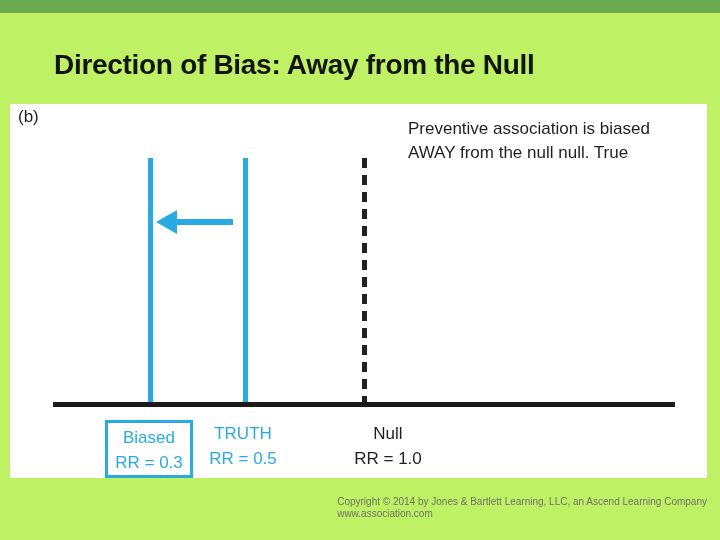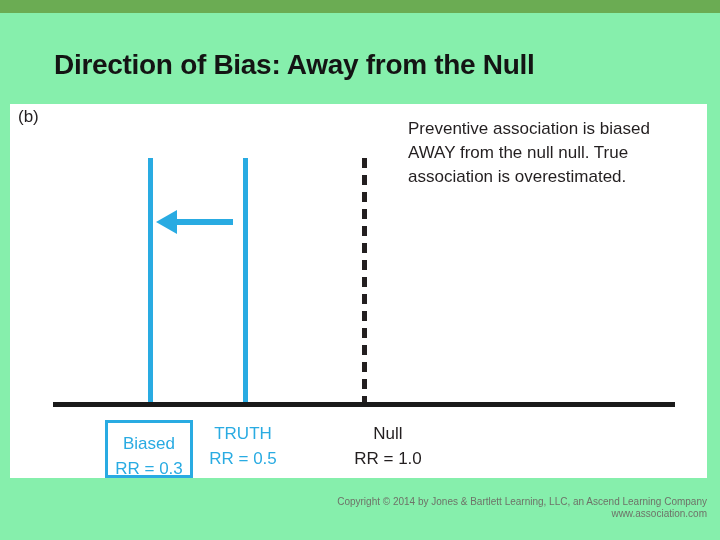--- a/index.html
+++ b/index.html
@@ -2,21 +2,21 @@
 <html><head>
 <meta charset="utf-8">
 <style>
   * { margin: 0; padding: 0; box-sizing: border-box; }
   html, body { width: 720px; height: 540px; }
   body { font-family: "Liberation Sans", sans-serif; }
 
   .slide {
     position: relative;
     width: 720px; height: 540px;
-    background: #86efac;
+    background: #bef264;
     overflow: hidden;
   }
 
   .top-bar {
     position: absolute; left: 0; top: 0;
     width: 720px; height: 13px;
     background: #6bac53;
   }
 
   .title {
@@ -80,55 +80,54 @@
   .marker-label {
     position: absolute; top: 317px;
     text-align: center;
     font-size: 17px; line-height: 25px;
     white-space: nowrap;
   }
   .marker-label.boxed {
     left: 95px; top: 316px; width: 88px; height: 58px;
     border: 3px solid #29abe2;
     color: #29abe2;
-    padding-top: 8px; line-height: 25px;
+    padding-top: 2px; line-height: 25px;
   }
   .marker-label.truth {
     left: 191px; width: 84px;
     color: #29abe2;
   }
   .marker-label.null {
     left: 326px; width: 104px;
     color: #231f20;
   }
 
   .footer {
     position: absolute; right: 13px; top: 496px;
-    text-align: right;
+    text-align: left;
     font-size: 10px; line-height: 12px;
     color: #6e7268;
   }
 </style>
 </head>
 <body>
 
 <div class="slide">
 
   <div class="top-bar"></div>
 
   <h1 class="title">Direction of Bias: Away from the Null</h1>
 
   <div class="canvas">
 
     <span class="panel-label">(b)</span>
 
     <div class="annotation">
       <span>Preventive association is biased</span><br>
       <span>AWAY from the null null. True</span><br>
-      <span>association is overestimated.</span>
     </div>
 
     <div class="vline biased"></div>
     <div class="vline truth"></div>
     <div class="dashed-line"></div>
 
     <div class="arrow-shaft"></div>
     <div class="arrow-head"></div>
 
     <div class="axis"></div>

